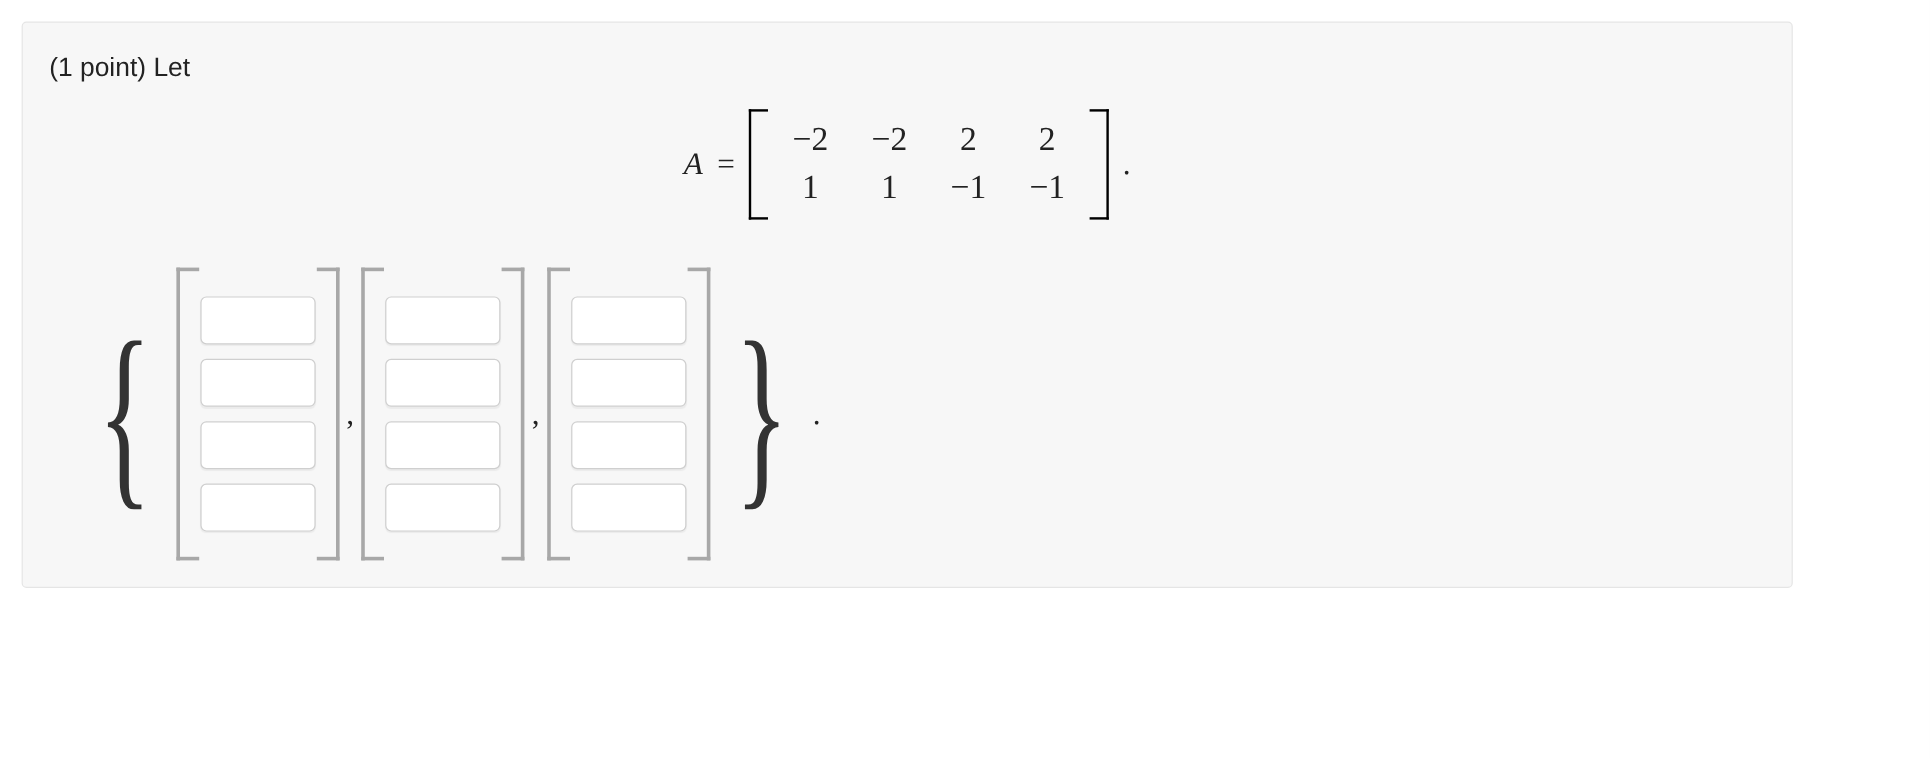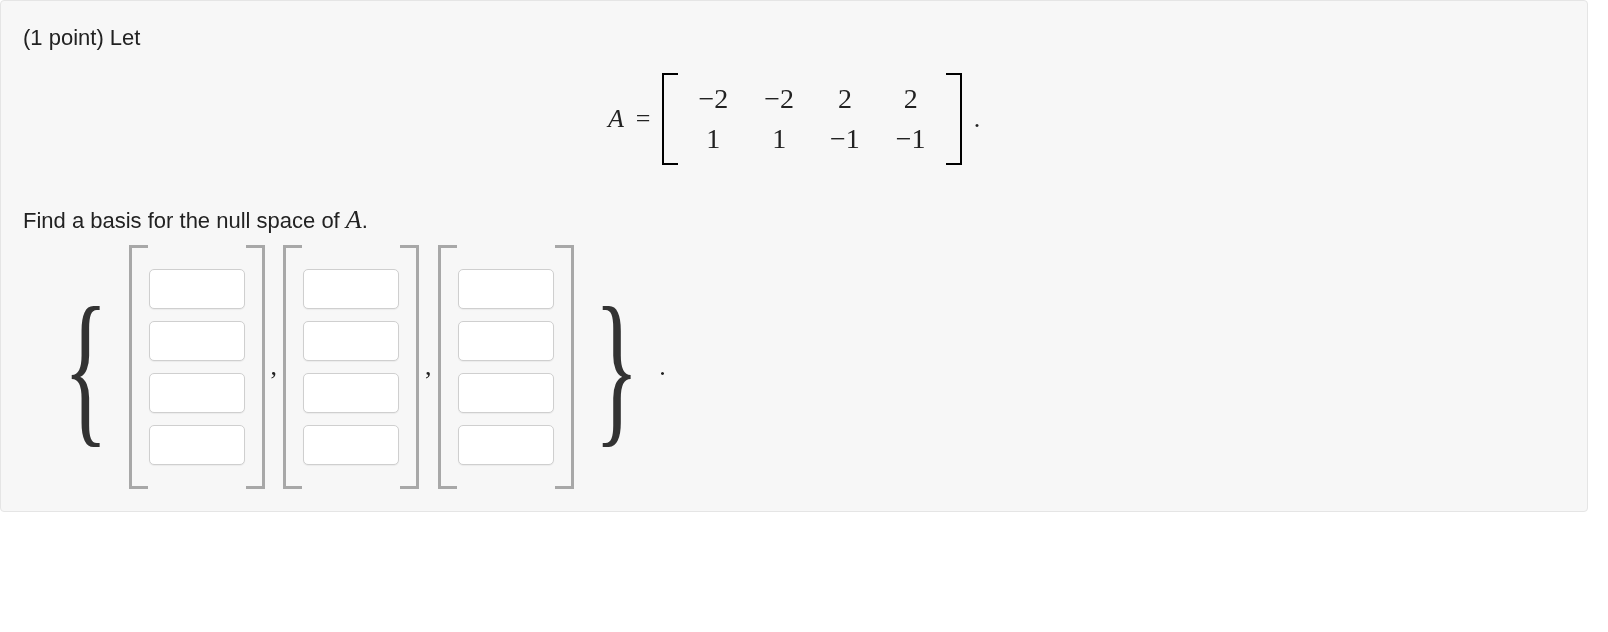--- a/index.html
+++ b/index.html
@@ -5,22 +5,22 @@
   html, body {
     margin: 0;
     padding: 0;
     width: 1608px;
     height: 632px;
     font-family: Arial, Helvetica, sans-serif;
     background: #ffffff;
   }
   .problem-box {
     box-sizing: border-box;
-    width: 1588px;
-    margin: 0;
+    width: 1476px;
+    margin: 18px;
     padding: 18px 22px 22px 22px;
     background: #f7f7f7;
     border: 1px solid #e5e5e5;
     border-radius: 4px;
     font-size: 22px;
     color: #222;
   }
   .prompt-line {
     margin: 6px 0 22px 0;
   }
@@ -138,23 +138,20 @@
           <td>1</td>
           <td>−1</td>
           <td>−1</td>
         </tr>
       </tbody>
         </table>
     </span>
     <span class="math"> .</span>
   </div>
 
-  <div>
-    <span>Find a basis for the null space of </span><span class="math-i">A</span><span>.</span>
-  </div>
 
   <div class="answer-area">
     <span class="brace">{</span>
 
     <span class="vec">
       <span class="slot"><input type="text" style=""></span>
       <span class="slot"><input type="text" style=""></span>
       <span class="slot"><input type="text" style=""></span>
       <span class="slot"><input type="text" style=""></span>
     </span>

